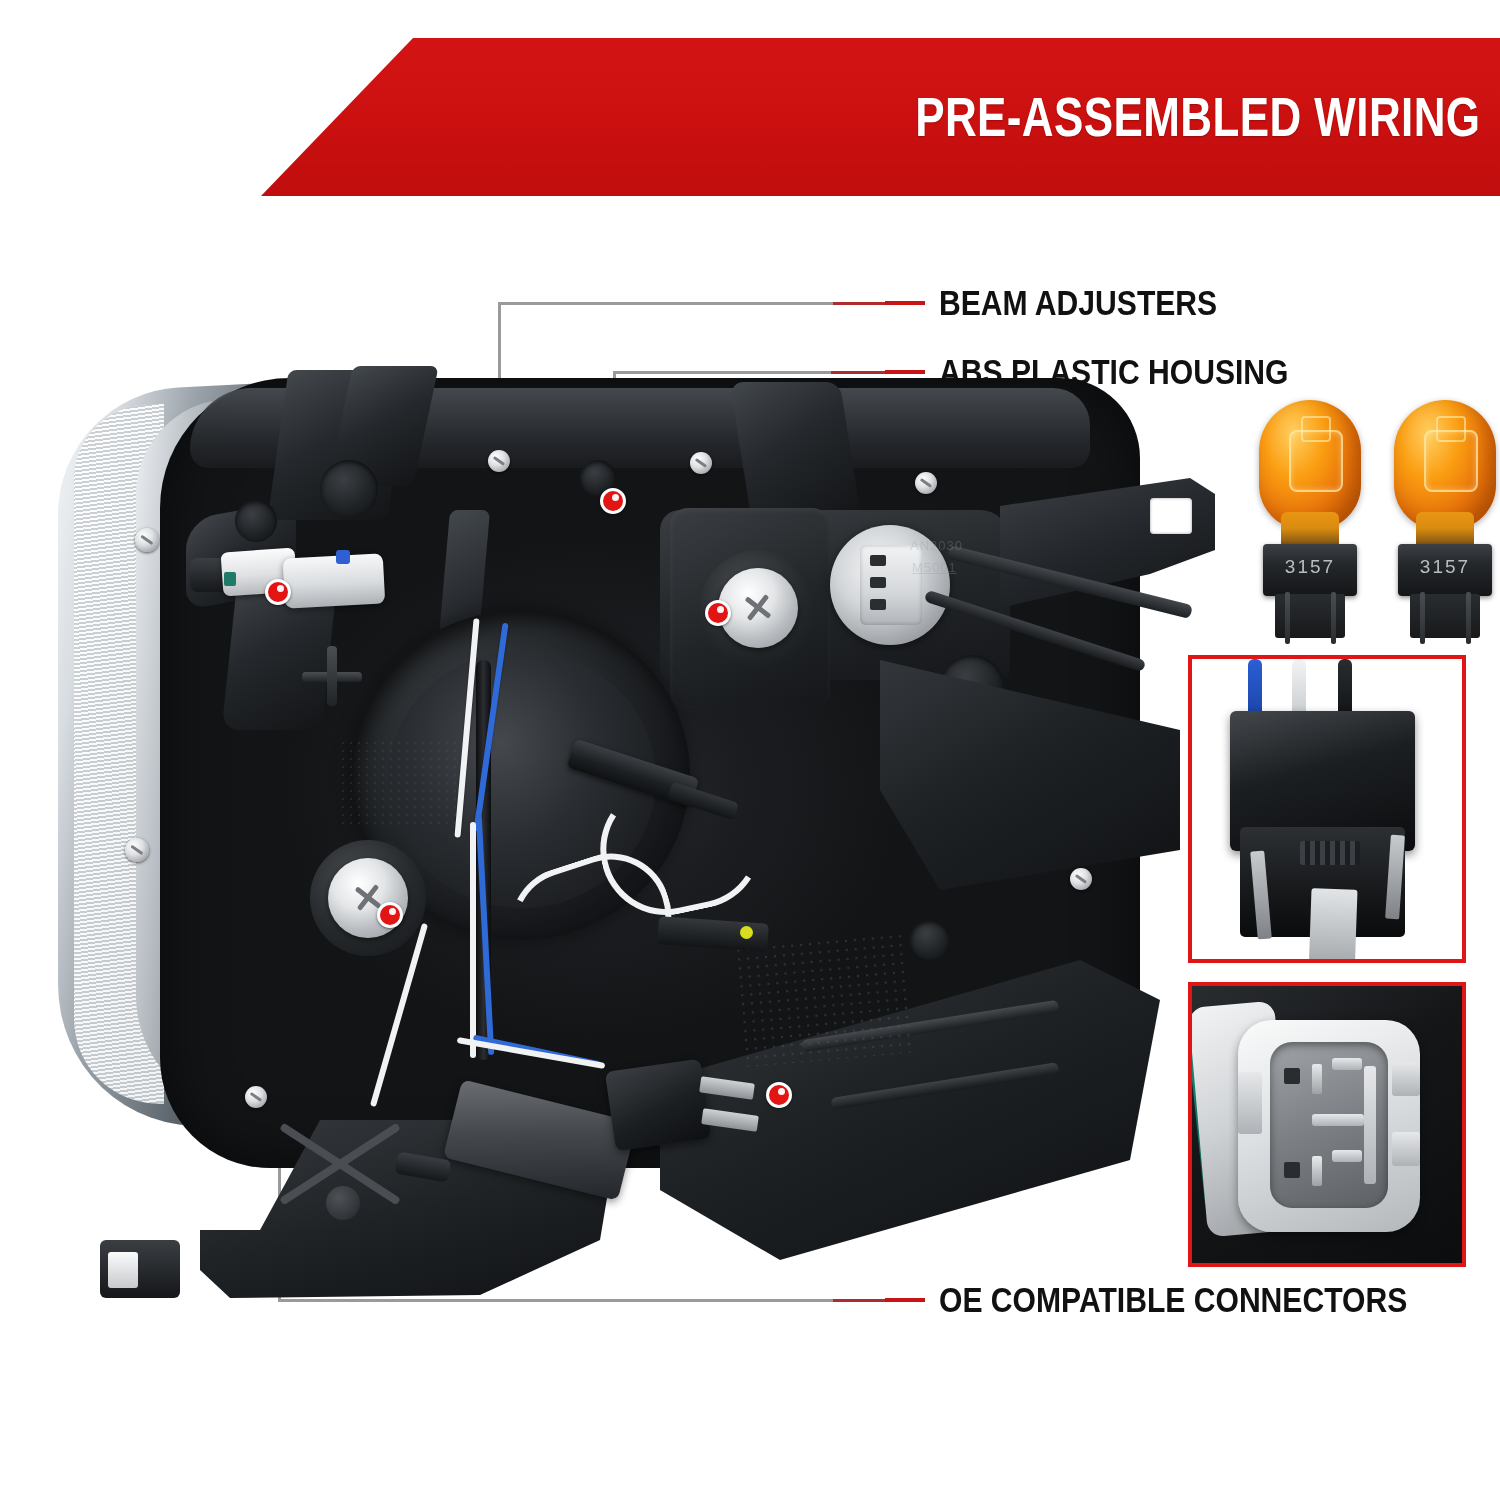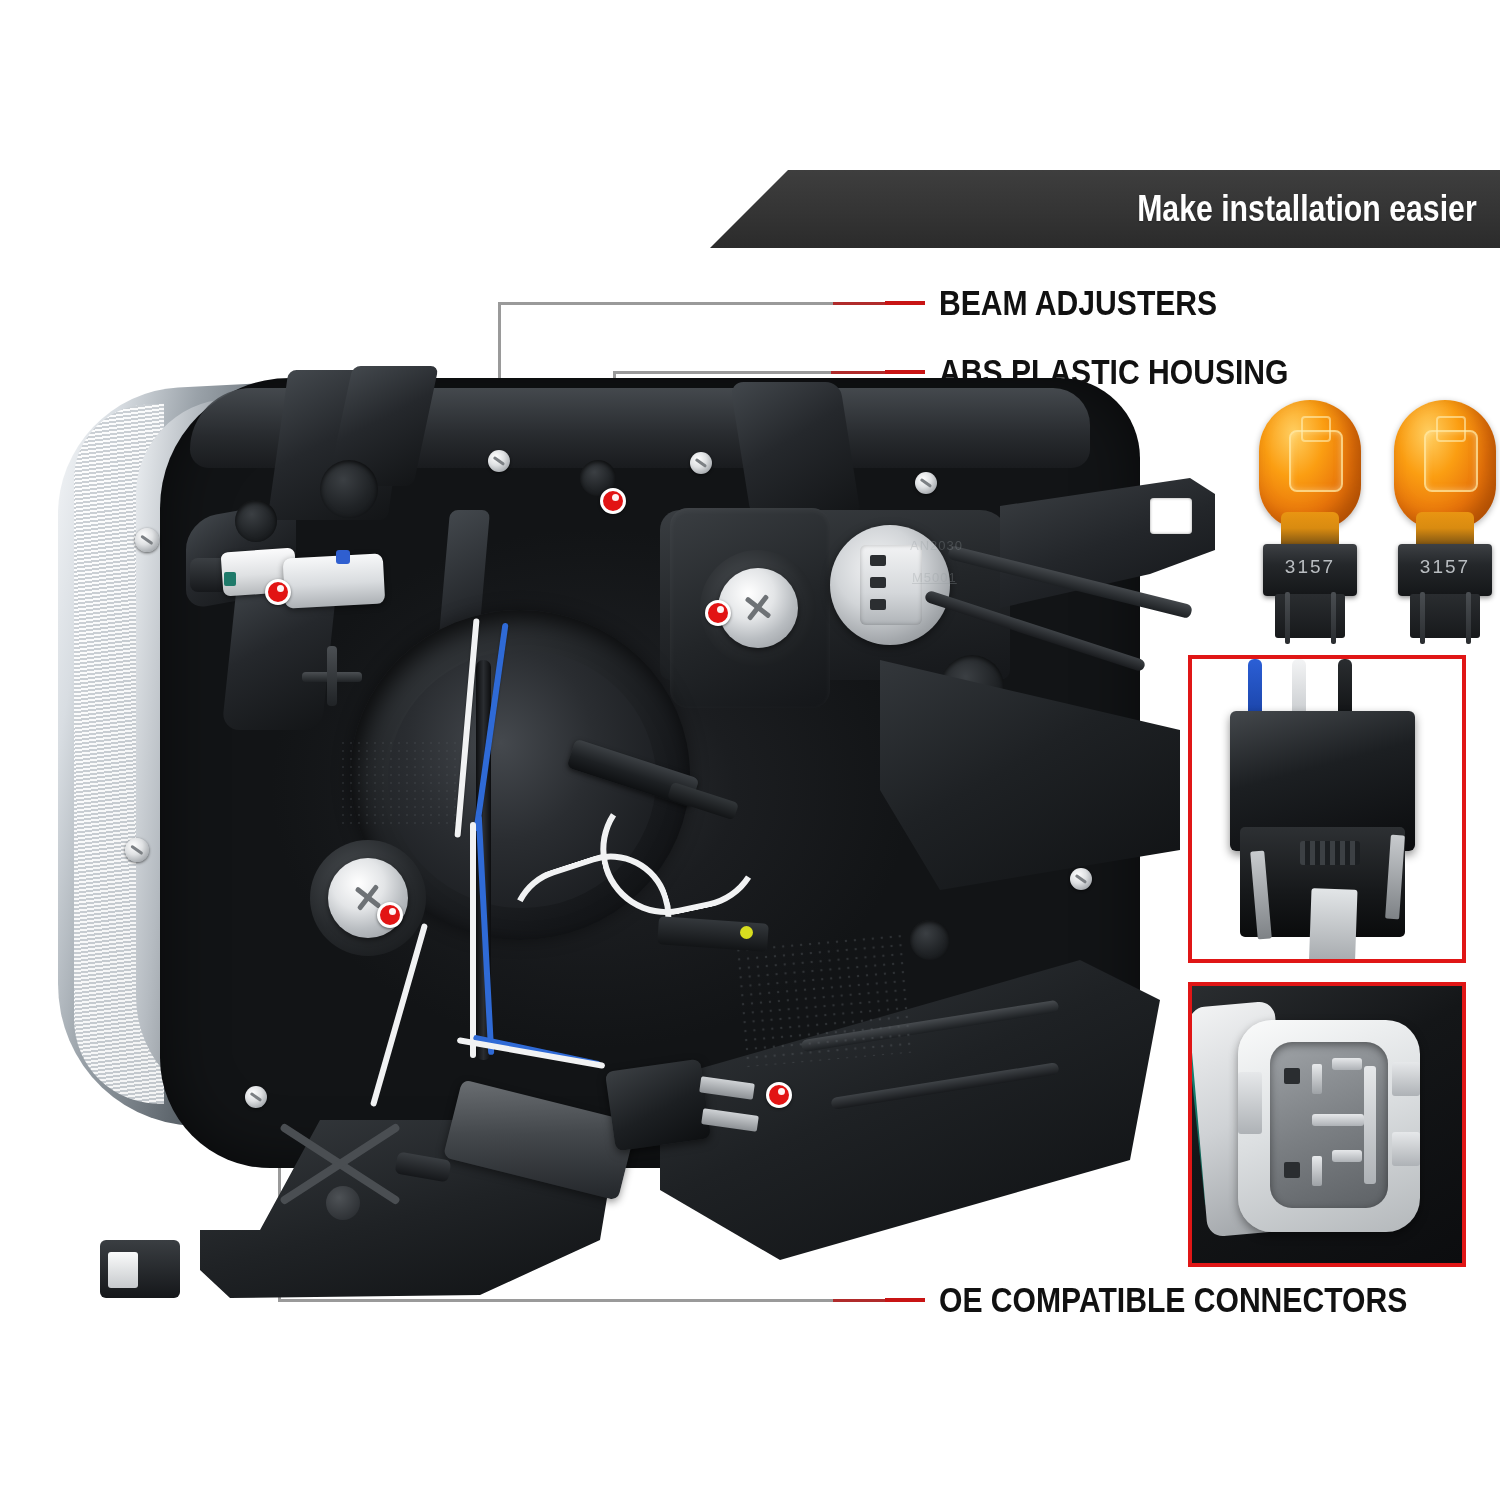--- a/index.html
+++ b/index.html
@@ -341,22 +341,22 @@
   .iw-sq{position:absolute;width:16px;height:16px;background:#2a2d30;border-radius:2px;}
   .iw-tab{position:absolute;background:linear-gradient(180deg,#e6e8ea,#aeb2b6);border-radius:3px;}
   #iw-t1{left:200px;top:76px;width:28px;height:34px;}
   #iw-t2{left:200px;top:146px;width:28px;height:34px;}
   #iw-t3{left:46px;top:86px;width:24px;height:62px;}
 </style>
 </head>
 <body>
 
 <div id="header">
-  <div id="banner-gray" class="banner">
-    <span class="btxt">Make installation easier</span>
+  <div id="banner-red" class="banner">
+    <span class="btxt">PRE-ASSEMBLED WIRING</span>
   </div>
 </div>
 
 <div class="lead h red" style="left:830px;top:302px;width:58px;"></div>
 <div class="lead h" style="left:498px;top:302px;width:335px;"></div>
 <div class="lead v" style="left:498px;top:302px;height:616px;"></div>
 <div class="lead h" style="left:498px;top:613px;width:230px;"></div>
 <div class="lead h" style="left:390px;top:915px;width:110px;"></div>
 
 <div class="lead h red" style="left:830px;top:371px;width:58px;"></div>
@@ -482,21 +482,21 @@
 
   <div class="pc screw" id="scr1"></div>
   <div class="pc screw" id="scr2"></div>
   <div class="pc screw" id="scr3"></div>
   <div class="pc screw" id="scr4"></div>
   <div class="pc screw" id="scr5"></div>
   <div class="pc screw" id="scr6"></div>
   <div class="pc screw" id="scr7"></div>
 
   <span class="moldtxt" style="left:870px;top:178px;">AN2030</span>
-  <span class="moldtxt" style="left:872px;top:210px;text-decoration:underline;">M5001</span>
+  <span class="moldtxt" style="left:872px;top:200px;text-decoration:underline;">M5001</span>
 </div>
 
 <div class="pin" style="left:600px;top:488px;"></div>
 <div class="pin" style="left:705px;top:600px;"></div>
 <div class="pin" style="left:377px;top:902px;"></div>
 <div class="pin" style="left:265px;top:579px;"></div>
 <div class="pin" style="left:766px;top:1082px;"></div>
 
 <div id="bulbs">
   <div class="bulb" style="left:10px;top:0;">

